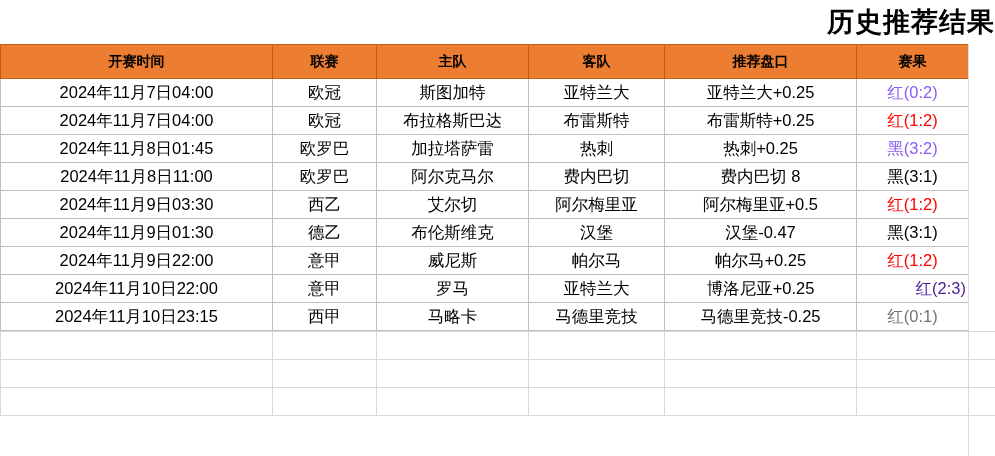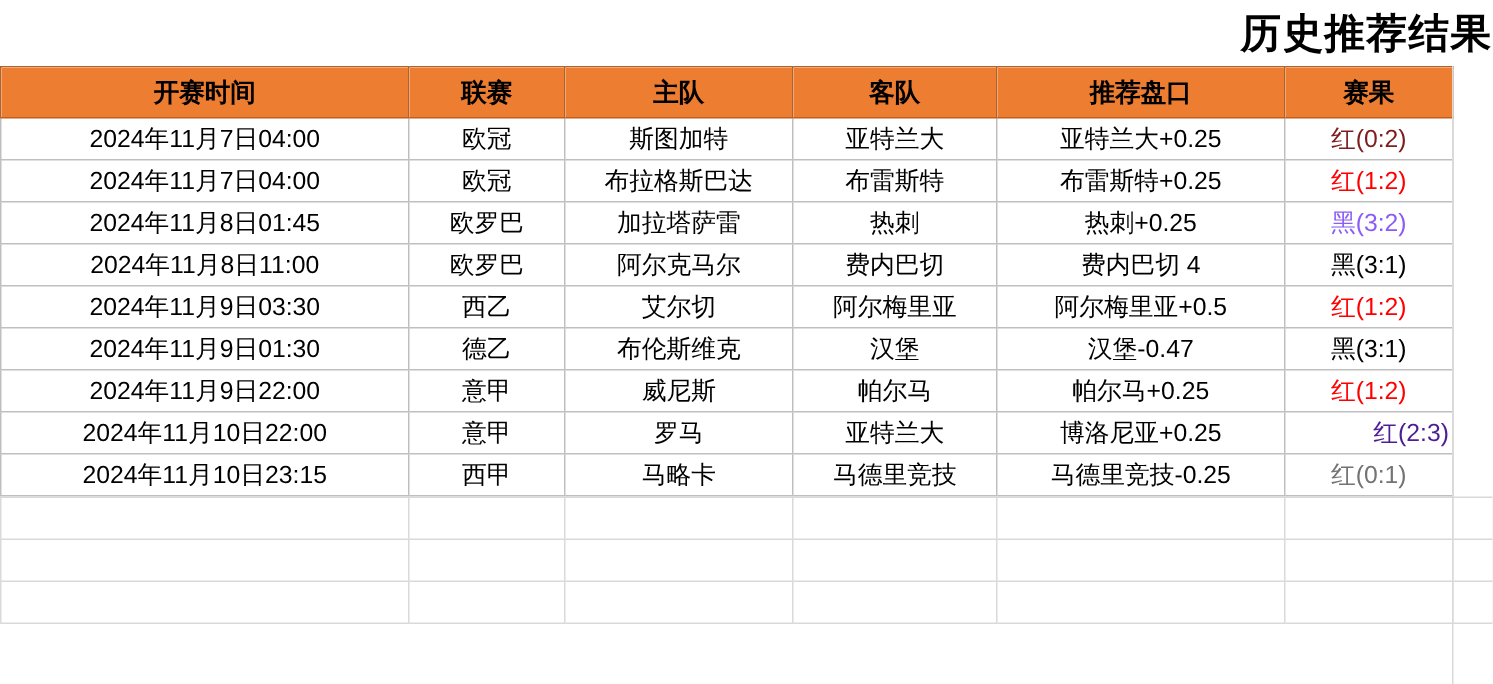--- a/index.html
+++ b/index.html
@@ -48,21 +48,21 @@
     font-size: 16.5px;
     color: #000000;
     font-weight: normal;
     white-space: nowrap;
     overflow: hidden;
     font-family: "Liberation Sans", "DejaVu Sans", sans-serif;
   }
   table.grid thead th {
     background: #ED7D31;
     font-weight: bold;
-    font-size: 17px;
+    font-size: 14px;
     height: 33px;
     border: 1px solid #c05f1c;
   }
   .col-time  { width: 272px; }
   .col-lg    { width: 104px; }
   .col-home  { width: 152px; }
   .col-away  { width: 136px; }
   .col-rec   { width: 192px; }
   .col-res   { width: 112px; }
 
@@ -125,21 +125,21 @@
         <th>赛果</th>
       </tr>
     </thead>
     <tbody id="table-body">
         <tr>
           <td>2024年11月7日04:00</td>
           <td>欧冠</td>
           <td>斯图加特</td>
           <td>亚特兰大</td>
           <td>亚特兰大+0.25</td>
-          <td style="color: #7f1d1d;">红(0:2)</td>
+          <td style="color: #8b5cf6;">红(0:2)</td>
         </tr>
         <tr>
           <td>2024年11月7日04:00</td>
           <td>欧冠</td>
           <td>布拉格斯巴达</td>
           <td>布雷斯特</td>
           <td>布雷斯特+0.25</td>
           <td style="color: rgb(255, 0, 0);">红(1:2)</td>
         </tr>
         <tr>
@@ -148,21 +148,21 @@
           <td>加拉塔萨雷</td>
           <td>热刺</td>
           <td>热刺+0.25</td>
           <td style="color: #8b5cf6;">黑(3:2)</td>
         </tr>
         <tr>
           <td>2024年11月8日11:00</td>
           <td>欧罗巴</td>
           <td>阿尔克马尔</td>
           <td>费内巴切</td>
-          <td>费内巴切 4</td>
+          <td>费内巴切 8</td>
           <td style="color: rgb(0, 0, 0);">黑(3:1)</td>
         </tr>
         <tr>
           <td>2024年11月9日03:30</td>
           <td>西乙</td>
           <td>艾尔切</td>
           <td>阿尔梅里亚</td>
           <td>阿尔梅里亚+0.5</td>
           <td style="color: rgb(255, 0, 0);">红(1:2)</td>
         </tr>

